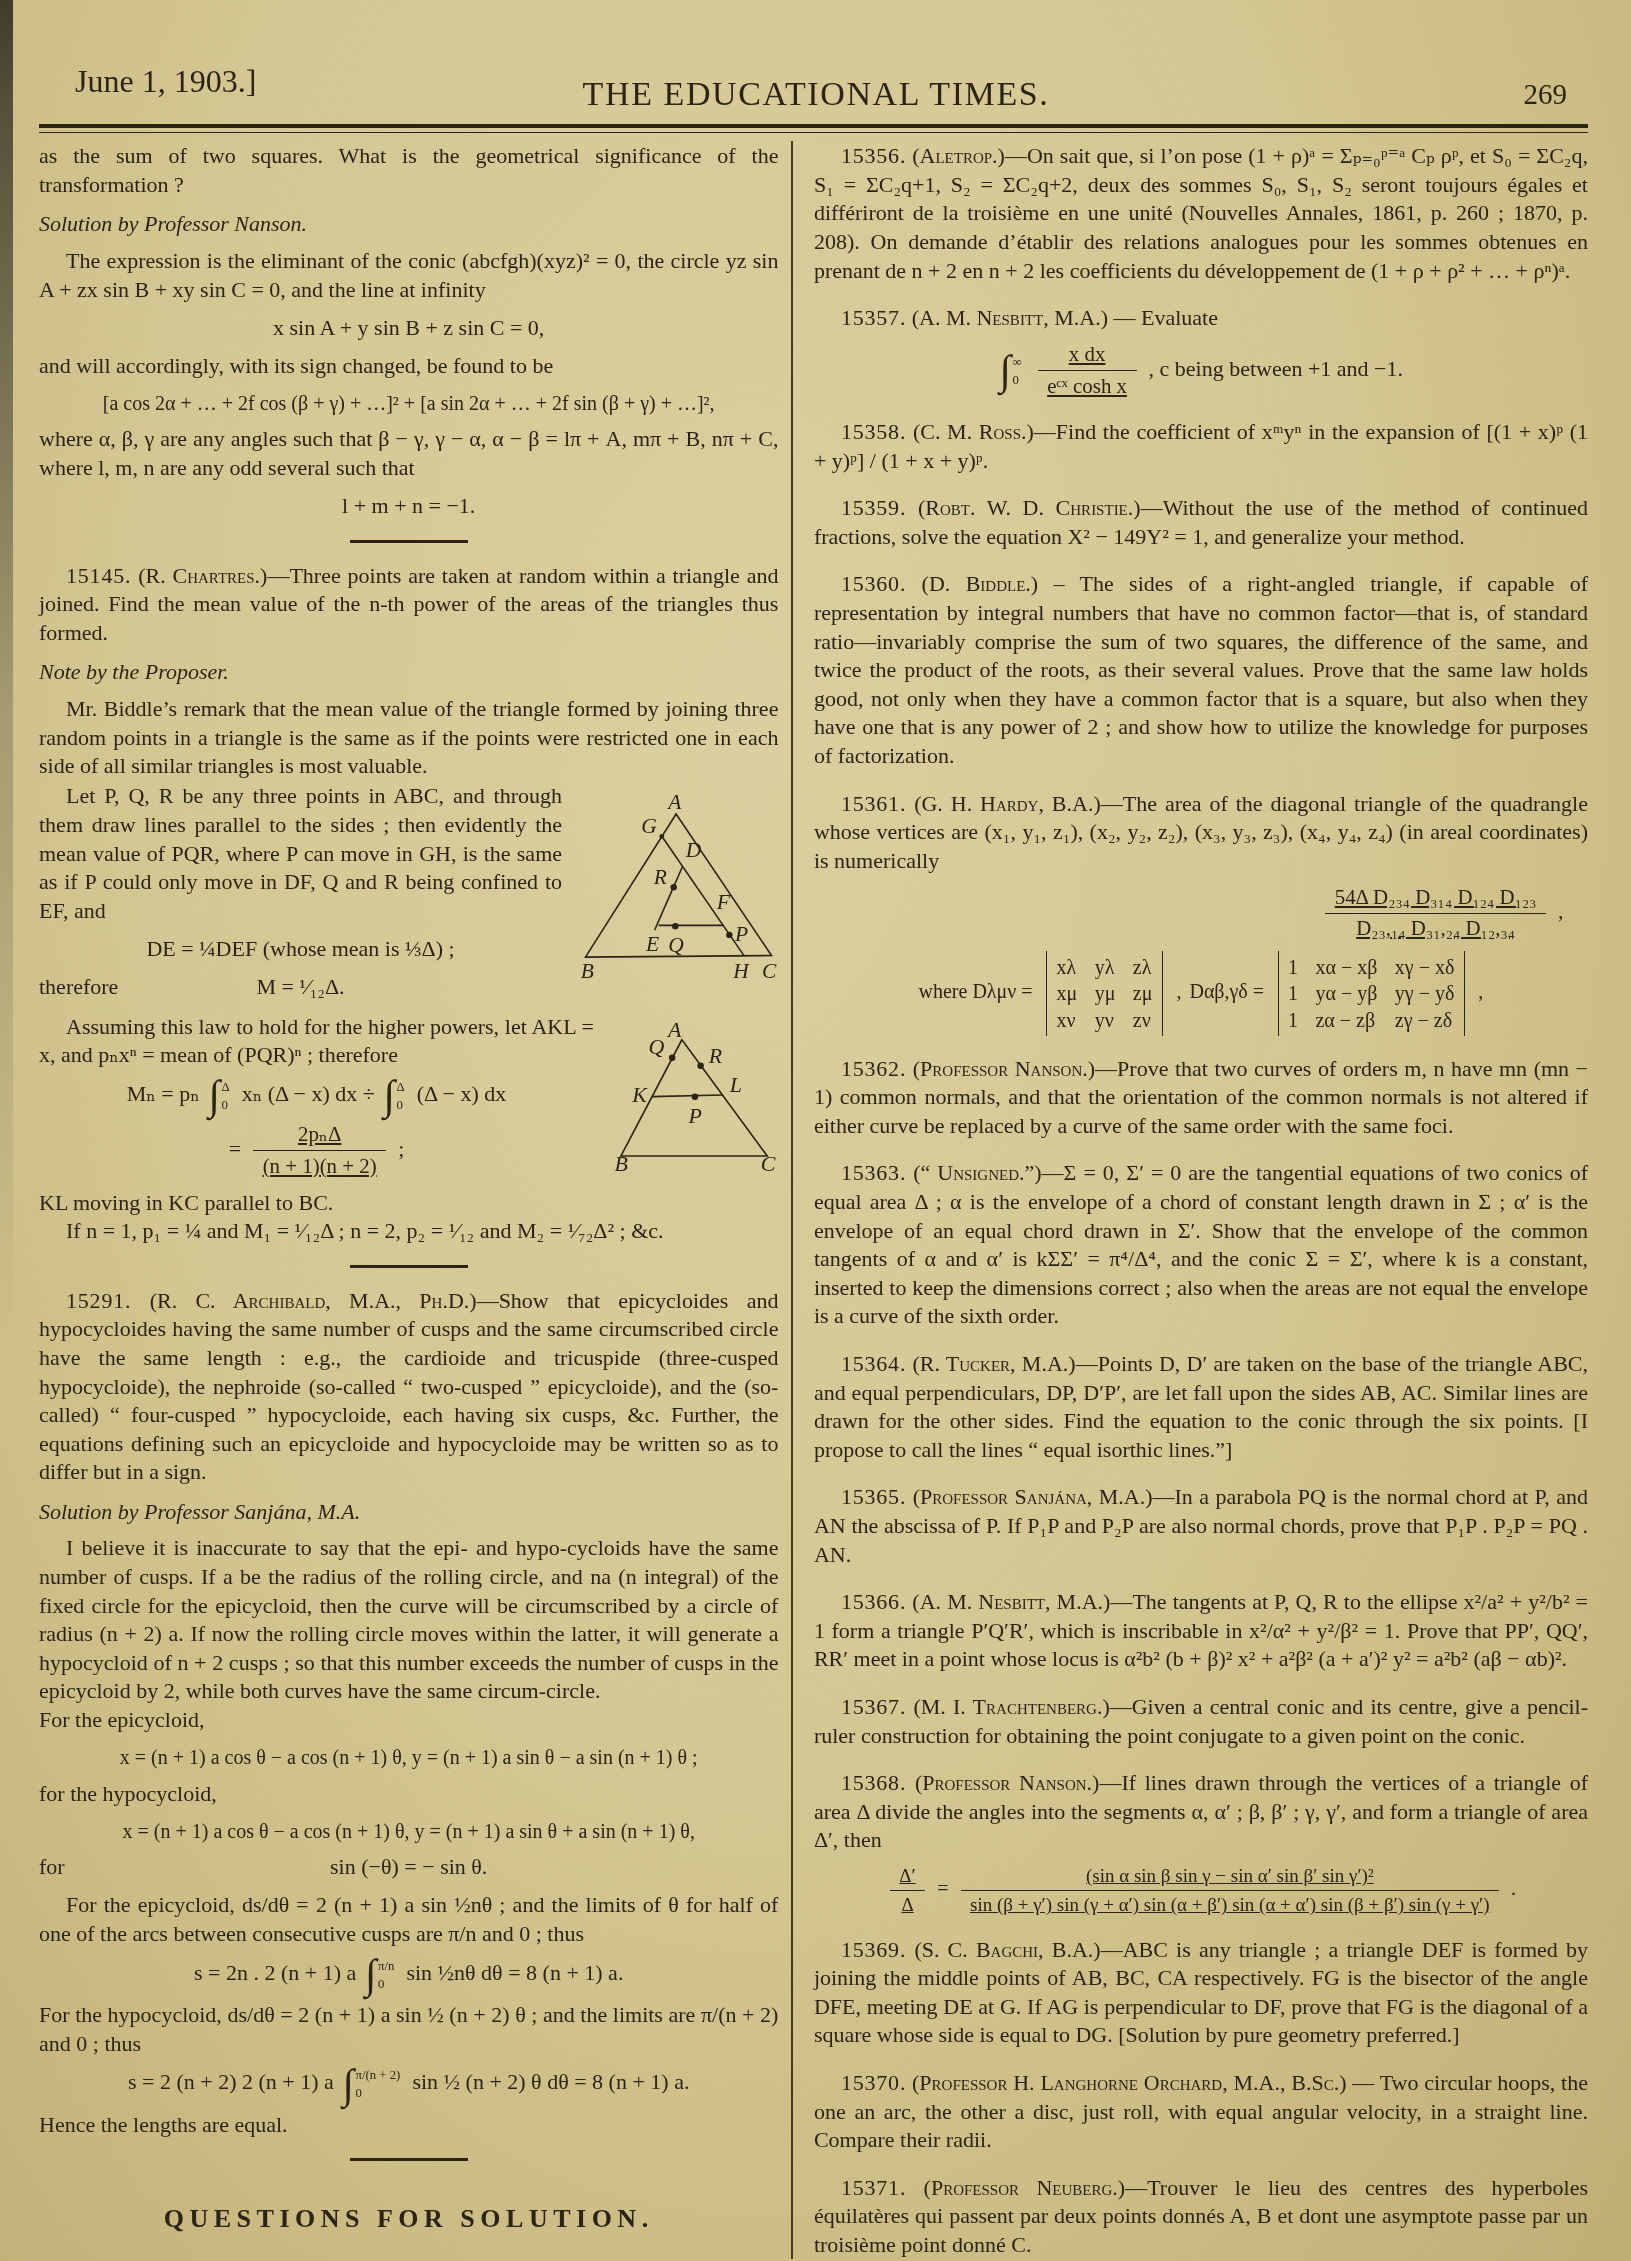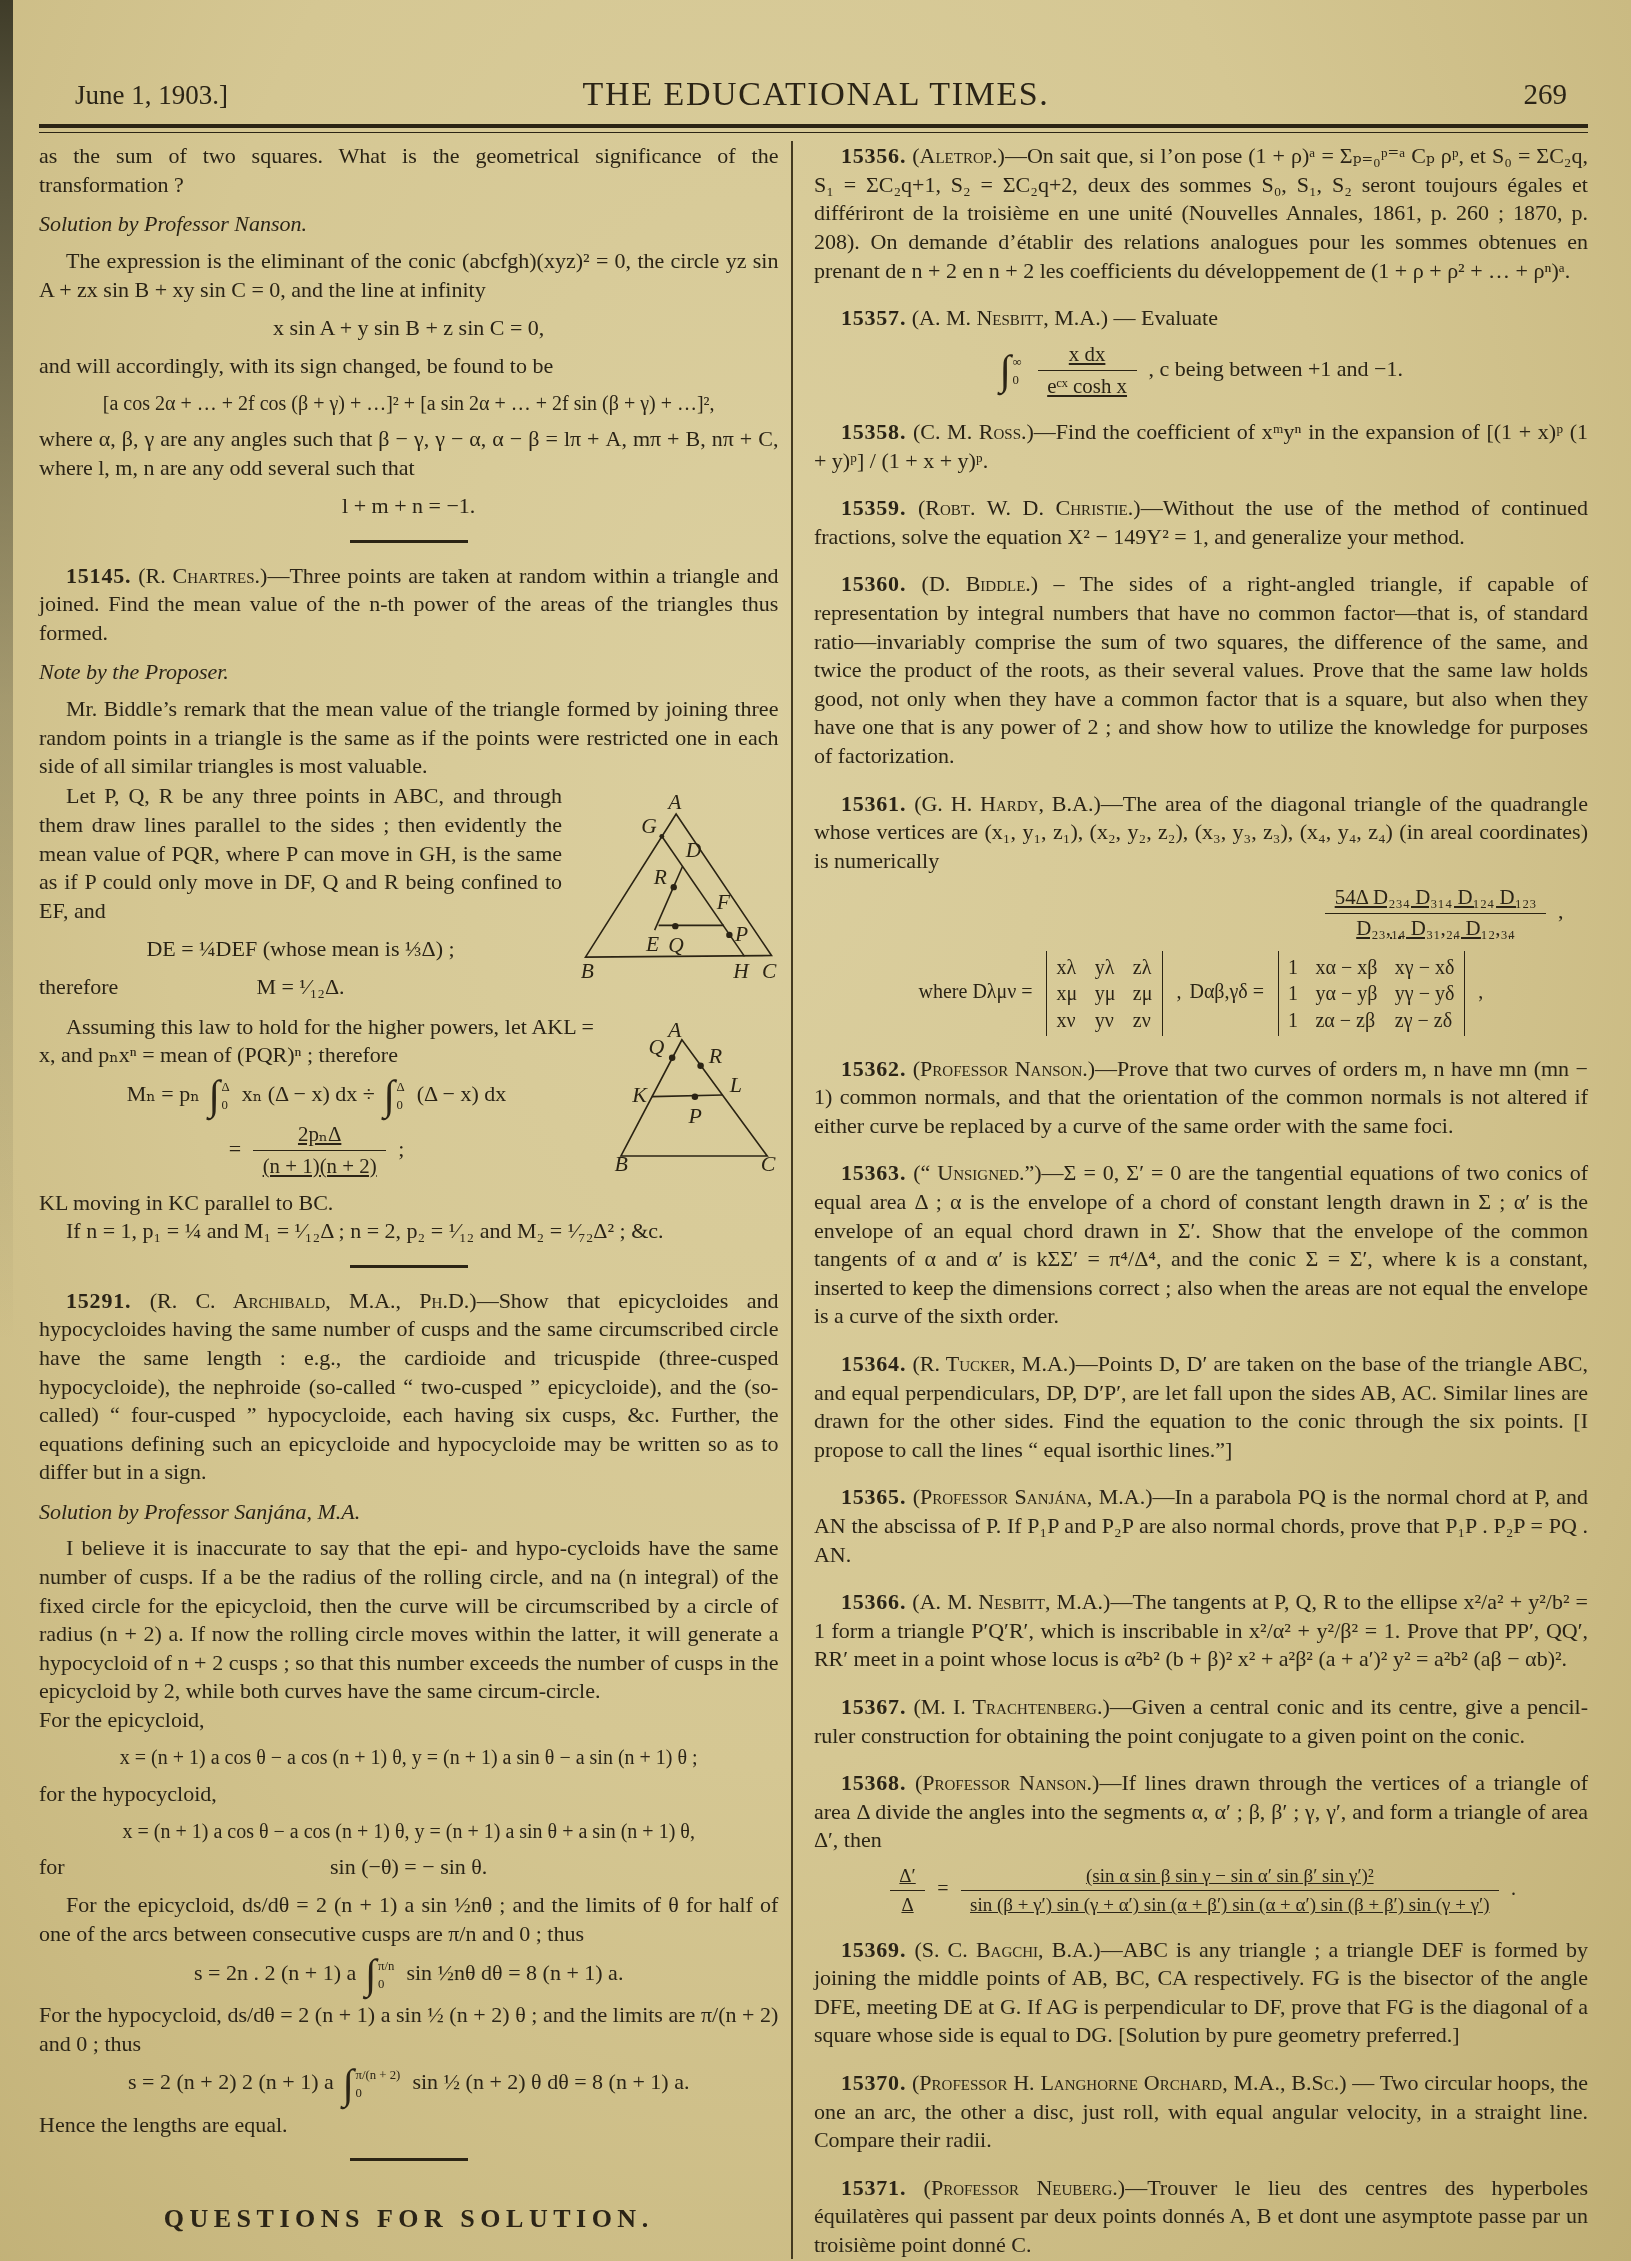--- a/index.html
+++ b/index.html
@@ -3,34 +3,34 @@
 <meta charset="utf-8">
 <style>
   html,body{margin:0;padding:0;}
   body{width:1632px;height:2261px;overflow:hidden;
        font-family:"Liberation Serif","DejaVu Serif",serif;}
   .page{position:relative;width:1632px;height:2261px;overflow:hidden;color:#2b2416;
         background:radial-gradient(ellipse at 46% 32%, #dbcf9f 0%, #d5c793 48%, #cabA82 78%, #bfae74 100%);}
   .page::before{content:"";position:absolute;left:0;top:0;bottom:0;width:12.6px;z-index:3;
         background:linear-gradient(to bottom,#3f3c29 0%,#55513a 111px,rgba(85,81,58,.35) 711px,rgba(85,81,58,0) 1342px);}
   .hdr{position:relative;padding:49px 55px 0 73px;height:62px;}
-  .hdr-date{position:absolute;left:75px;bottom:0;font-size:27px;}
+  .hdr-date{position:absolute;left:75px;bottom:11px;font-size:32px;}
   .hdr-title{position:absolute;left:50%;transform:translateX(-50%);bottom:-1.6px;font-size:34px;letter-spacing:1.6px;white-space:nowrap;}
   .hdr-num{position:absolute;right:65px;bottom:0;font-size:29px;}
   .head-rule{margin:12.6px 44px 0 39px;border-top:4px solid #2b2414;border-bottom:1.6px solid #2b2414;height:4px;}
   .columns{display:flex;align-items:stretch;margin:8px 44px 0 39px;}
   .col{font-size:22px;line-height:1.3;text-align:justify;}
   .col-left{width:752px;padding-right:12.6px;box-sizing:border-box;}
   .vsep{width:2.4px;background:#43391f;flex:none;}
   .col-right{flex:1;padding-left:20.5px;box-sizing:border-box;}
   .para{margin:0;}
   .para.ind{text-indent:27px;}
   .prob{margin-top:19px;text-indent:27px;}
   .col > :first-child{margin-top:1.6px;}
-  .pnum{font-weight:bold;letter-spacing:0.8px;margin-top:15px;}
+  .pnum{font-weight:normal;letter-spacing:0.8px;margin-top:15px;}
   .sc{font-variant:small-caps;}
   .cline{margin:11px 0 8px;text-indent:0;}
   .cline.it{font-style:italic;}
   .eqline{text-align:center;margin:9.5px 0;text-indent:0;}
   .eqline.right{text-align:right;padding-right:20.5px;}
   .eqline.s{font-size:20px;}
   .eseg{margin:0 4px;}
   .big{font-size:1.9em;vertical-align:middle;line-height:.8;margin:0 0 0 4.7px;}
   .lim{display:inline-flex;flex-direction:column;justify-content:space-between;height:2.5em;
        vertical-align:middle;font-size:.58em;line-height:1.1;margin:0 8px 0 1.6px;text-align:left;}

